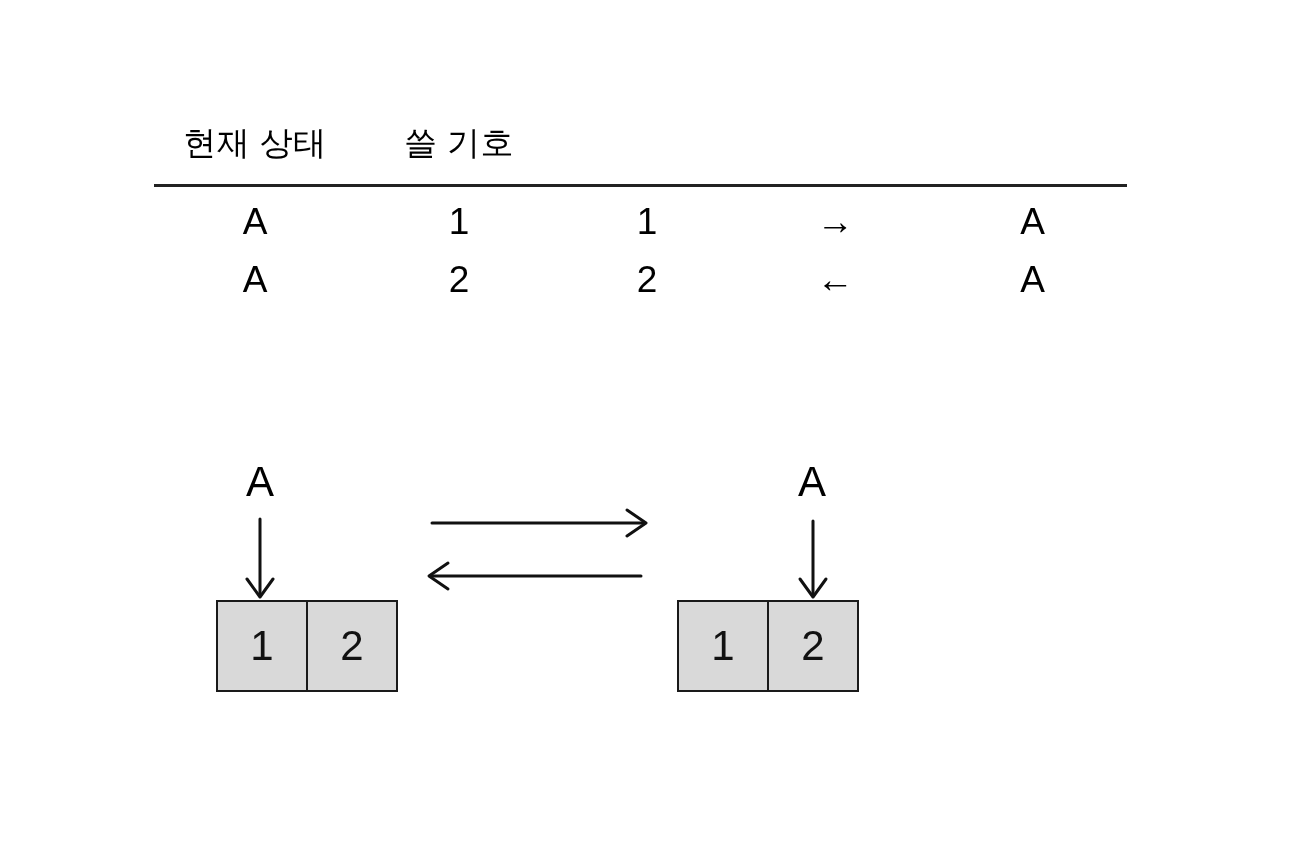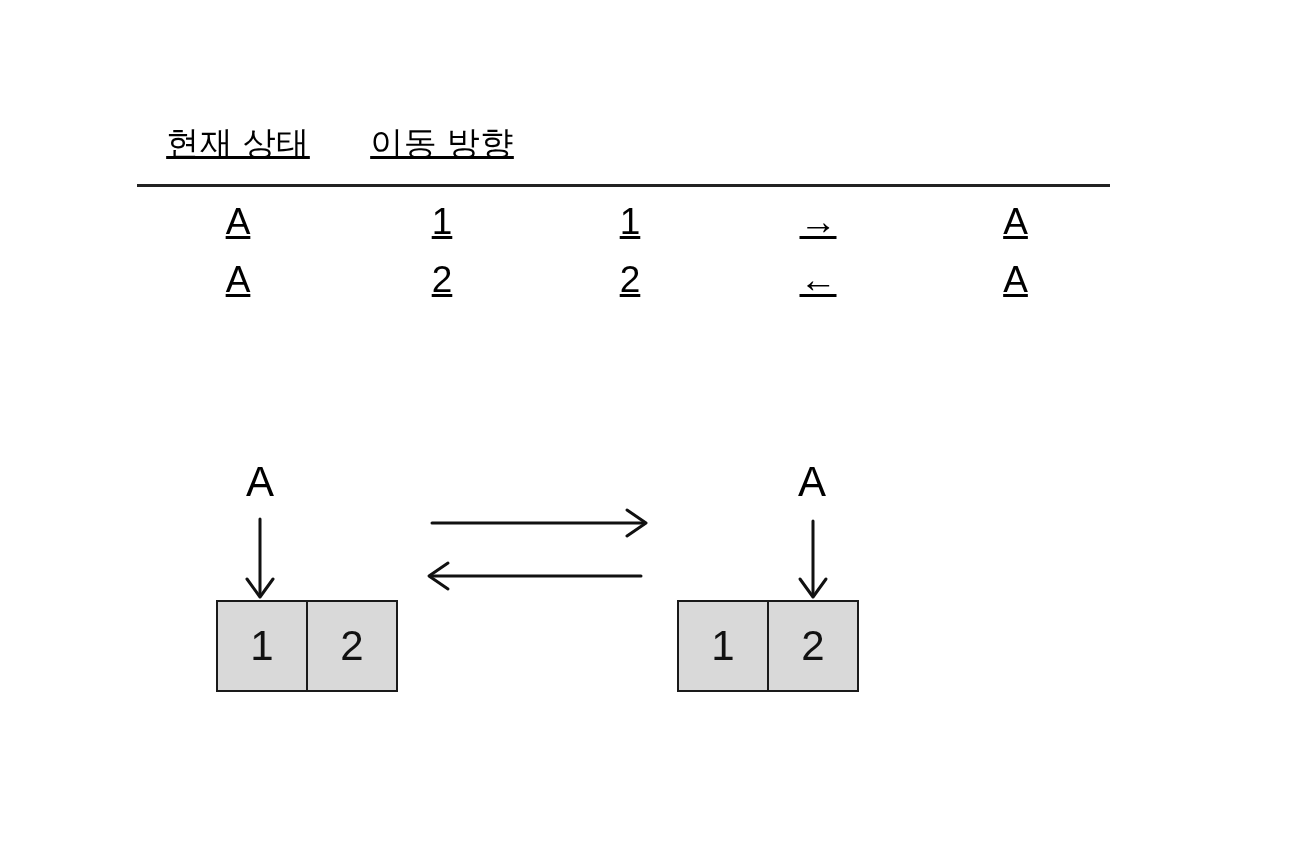--- a/index.html
+++ b/index.html
@@ -7,21 +7,21 @@
   body {
     width: 1304px; height: 842px;
     position: relative; overflow: hidden;
     font-family: "Liberation Sans", sans-serif;
     color: #000000;
   }
   .canvas { position: absolute; inset: 0; }
 
   
   .ttable {
-    position: absolute; left: 137px; top: 116px; width: 973px; text-decoration: underline;
+    position: absolute; left: 154px; top: 116px; width: 973px;
   }
   .thead {
     display: grid;
     grid-template-columns: 202px 206px 170px 206px 189px;
     height: 54px; align-items: center;
     font-size: 33px; text-align: center;
     letter-spacing: 0.5px;
   }
   .hrule {
     height: 0; border-top: 3px solid #222222; margin-top: 14px;
@@ -63,21 +63,21 @@
   }
 </style>
 </head>
 <body>
 
 <div class="canvas">
 
   <div class="ttable">
     <div class="thead">
       <div>현재 상태</div>
-      <div>이동 방향</div>
+      <div>쓸 기호</div>
     </div>
     <div class="hrule"></div>
     <div class="trow first">
       <div>A</div>
       <div>1</div>
       <div>1</div>
       <div>→</div>
       <div>A</div>
     </div>
     <div class="trow">

